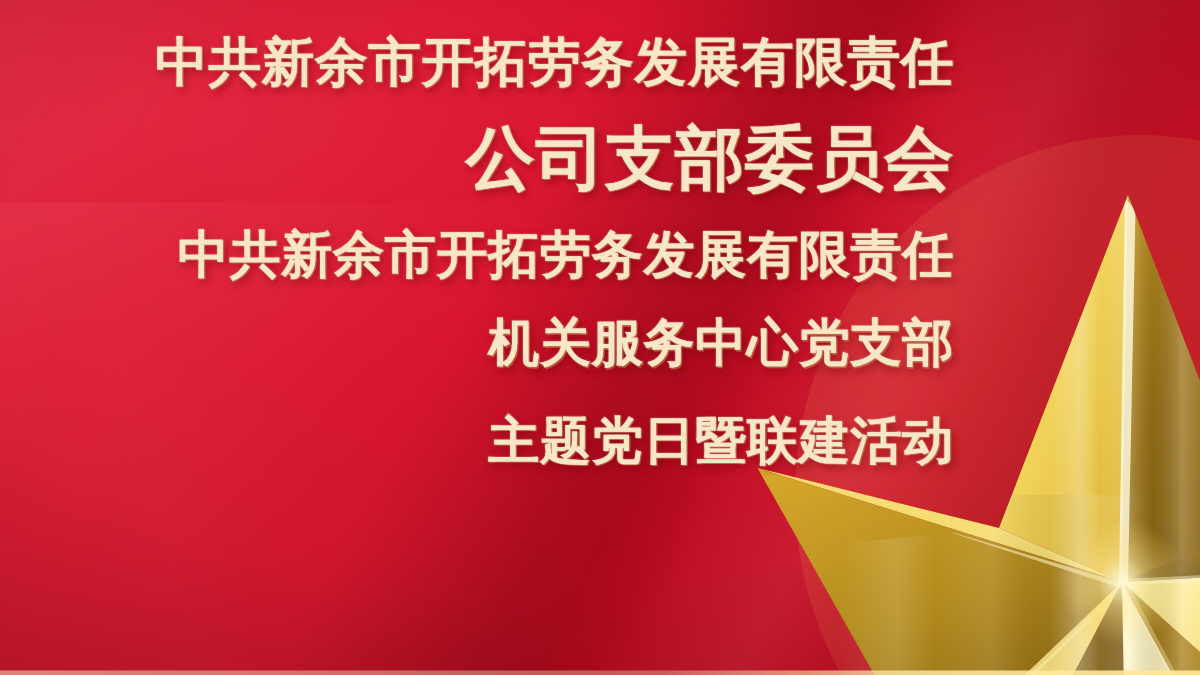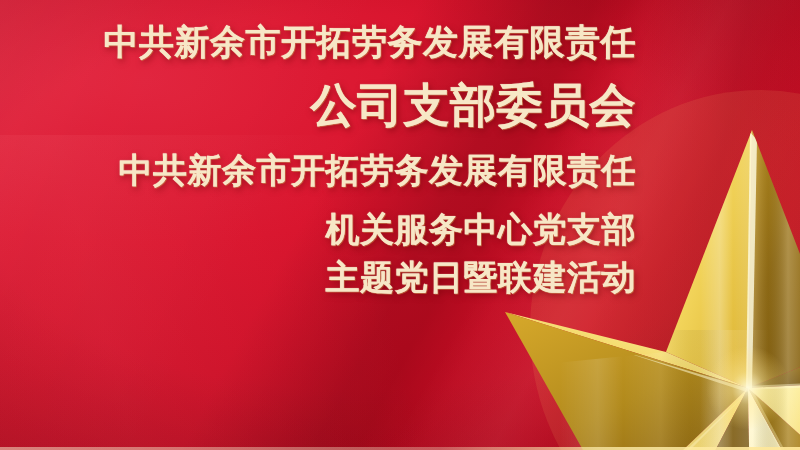--- a/index.html
+++ b/index.html
@@ -124,21 +124,21 @@
     white-space: nowrap;
     text-shadow:
        0 0 1px rgba(255,246,225,0.9),
        1px 1px 0 rgba(196,126,58,0.55),
        2px 3px 6px rgba(108,0,8,0.55);
     line-height: 1.0;
   }
   .tline.l1 { font-size: 35px; margin-bottom: 23px; }
   .tline.l2 { font-size: 46px; margin-bottom: 25px; }
   .tline.l3 { font-size: 34px; margin-bottom: 25px; }
-  .tline.l4 { font-size: 34px; margin-bottom: 14px; }
+  .tline.l4 { font-size: 34px; margin-bottom: 31px; }
   .tline.l5 { font-size: 34px; padding-left: 24px; }
 </style>
 </head>
 <body>
 
 <div id="stage">
 
   <div class="bg-base"></div>
   <div class="bg-sheen-a"></div>
   <div class="bg-fold-a"></div>

